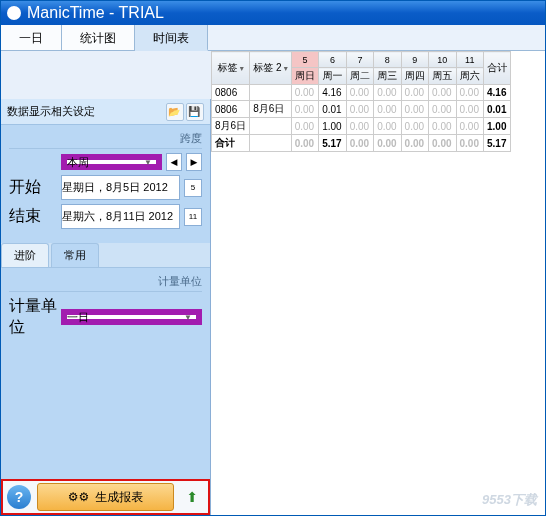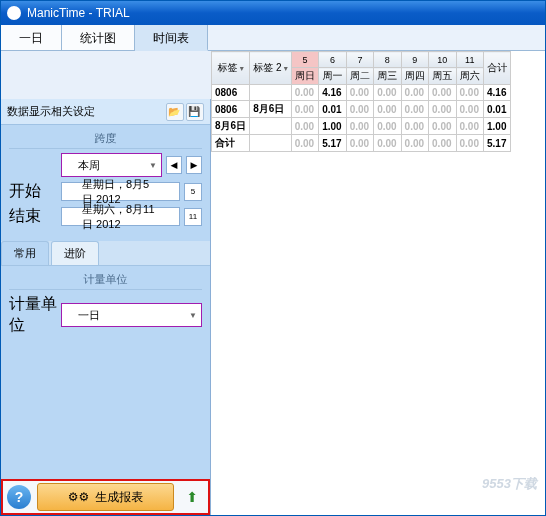--- a/index.html
+++ b/index.html
@@ -1,57 +1,57 @@
 <!DOCTYPE html>
 <html><head>
 <meta charset="utf-8">
 <style>
 * { box-sizing: border-box; margin: 0; padding: 0; }
 body { font-family: "Microsoft YaHei", SimSun, Arial, sans-serif; font-size: 11px; background: #fff; }
 .window { width: 546px; height: 516px; border: 1px solid #005ab5; background: #e8f0fa; position: relative; }
-.titlebar { height: 24px; background: linear-gradient(to bottom, #3a8de6 0%, #0a5cc8 50%, #0456c0 100%); color: #fff; display: flex; align-items: center; padding: 0 6px; font-size: 12px; }
+.titlebar { height: 24px; background: linear-gradient(to bottom, #3a8de6 0%, #0a5cc8 50%, #0456c0 100%); color: #fff; display: flex; align-items: center; padding: 0 6px; font-size: 16px; }
 .titlebar .icon { width: 14px; height: 14px; background: #fff; border-radius: 50%; margin-right: 6px; display: inline-block; }
 .main-tabs { height: 26px; display: flex; background: #eaf2fb; border-bottom: 1px solid #9ab9d8; }
 .main-tab { padding: 5px 18px; border-right: 1px solid #9ab9d8; cursor: pointer; font-size: 12px; background: #fafcfe; }
 .main-tab.active { background: #d3e5f7; border-bottom: 2px solid #d3e5f7; margin-bottom: -1px; }
 .content { display: flex; height: calc(100% - 50px); }
 .left-panel { width: 210px; background: #b9d7f4; border-right: 1px solid #8aaed6; display: flex; flex-direction: column; margin-top: 48px; }
 .panel-header { height: 26px; background: #d5e8fa; border-bottom: 1px solid #9fc2e4; display: flex; align-items: center; padding: 0 6px; font-size: 11px; }
 .panel-header .title { flex: 1; }
 .tool-icons { display: flex; gap: 2px; }
 .tool-btn { width: 18px; height: 18px; background: #f3f7fb; border: 1px solid #a8c3de; border-radius: 2px; display: flex; align-items: center; justify-content: center; cursor: pointer; font-size: 10px; }
 .section { padding: 6px 8px; }
-.section-title { text-align: center; font-size: 11px; color: #4a6a8a; margin-bottom: 4px; border-bottom: 1px solid #a3c4e4; padding-bottom: 2px; }
+.section-title { text-align: right; font-size: 11px; color: #4a6a8a; margin-bottom: 4px; border-bottom: 1px solid #a3c4e4; padding-bottom: 2px; }
 .row { display: flex; align-items: center; margin-bottom: 4px; gap: 4px; }
 .row label { width: 48px; font-size: 16px; }
-.dropdown { flex: 1; background: #fff; border: 1px solid #a21caf; height: 24px; padding: 0 16px; display: flex; align-items: center; font-size: 11px; position: relative; }
+.dropdown { flex: 1; background: #fff; border: 6px solid #a21caf; height: 16px; padding: 0 0; display: flex; align-items: center; font-size: 11px; position: relative; }
 .dropdown::after { content: "▼"; position: absolute; right: 4px; font-size: 8px; color: #666; }
 .nav-btn { width: 16px; height: 18px; background: #fff; border: 1px solid #8aaed6; display: flex; align-items: center; justify-content: center; cursor: pointer; font-size: 9px; }
-.date-input { flex: 1; background: #fff; border: 1px solid #8aaed6; height: 19px; padding: 0 20px; display: flex; align-items: center; font-size: 11px; }
+.date-input { flex: 1; background: #fff; border: 1px solid #8aaed6; height: 25px; padding: 0 0; display: flex; align-items: center; font-size: 11px; }
 .cal-icon { width: 18px; height: 18px; background: #fff; border: 1px solid #8aaed6; display: flex; flex-direction: column; align-items: center; justify-content: center; cursor: pointer; }
 .cal-icon .d { font-size: 8px; line-height: 1; }
 .sub-tabs { display: flex; background: #cde2f6; border-bottom: 1px solid #a3c4e4; margin-top: 4px; }
 .sub-tab { padding: 4px 12px; font-size: 11px; cursor: pointer; border: 1px solid #a3c4e4; border-bottom: none; background: #e5f0fa; margin-right: 2px; border-radius: 3px 3px 0 0; }
 .sub-tab.active { background: #b9d7f4; }
 .left-body { flex: 1; overflow: auto; }
 .bottom-bar { height: 36px; border: 2px solid #d11; background: #f5f8fb; display: flex; align-items: center; padding: 0 4px; gap: 6px; }
 .help-btn { width: 24px; height: 24px; border-radius: 50%; background: linear-gradient(#6ab5f0,#2a7ed0); color: #fff; display: flex; align-items: center; justify-content: center; font-weight: bold; font-size: 14px; cursor: pointer; }
 .gen-btn { flex: 1; height: 28px; background: linear-gradient(#fcd890,#f5b444); border: 1px solid #cc8a20; border-radius: 3px; display: flex; align-items: center; justify-content: center; gap: 6px; cursor: pointer; font-size: 12px; }
 .export-btn { width: 24px; height: 24px; display: flex; align-items: center; justify-content: center; cursor: pointer; color: #2a8a2a; font-size: 14px; }
 .right-panel { flex: 1; background: #fff; overflow: auto; }
 .grid { border-collapse: collapse; font-size: 10px; padding-left: 28px; }
-.grid th, .grid td { border: 1px solid #ccc; padding: 1px 3px; height: 16px; text-align: center; white-space: nowrap; font-weight: bold; }
+.grid th, .grid td { border: 1px solid #ccc; padding: 1px 3px; height: 16px; text-align: center; white-space: nowrap; }
 .grid th { background: linear-gradient(#f5f8fb,#e0e8f0); font-weight: normal; }
 .grid th.top { font-size: 9px; }
 .grid th.sel { background: #f5c5c5; }
 .grid th.sort::after { content: " ▾"; font-size: 8px; color: #666; }
 .grid td.num { text-align: right; padding-right: 4px; }
 .grid td.dim { color: #bbb; text-align: center; }
 .grid tr.total td { font-weight: bold; }
-.watermark { position: absolute; right: 8px; bottom: 22px; color: #cfd8e2; font-size: 13px; font-style: italic; font-weight: bold; pointer-events: none; }
+.watermark { position: absolute; right: 8px; bottom: 6px; color: #cfd8e2; font-size: 13px; font-style: italic; font-weight: bold; pointer-events: none; }
 </style>
 </head>
 <body>
 
 <div class="window">
   <div class="titlebar">
     <span class="icon"></span>
     <span>ManicTime - TRIAL</span>
   </div>
 
@@ -96,22 +96,22 @@
             <div class="date-input">
                 <span>星期六，8月11日 2012</span>
               </div>
             <div class="cal-icon">
                 <span class="d">11</span>
               </div>
           </div>
         </div>
 
         <div class="sub-tabs">
+          <div class="sub-tab">进阶</div>
           <div class="sub-tab active">常用</div>
-          <div class="sub-tab">进阶</div>
         </div>
 
         <div class="section">
           <div class="section-title">计量单位</div>
           <div class="row">
             <label>计量单位</label>
             <div class="dropdown">
                 <span>一日</span>
               </div>
           </div>

